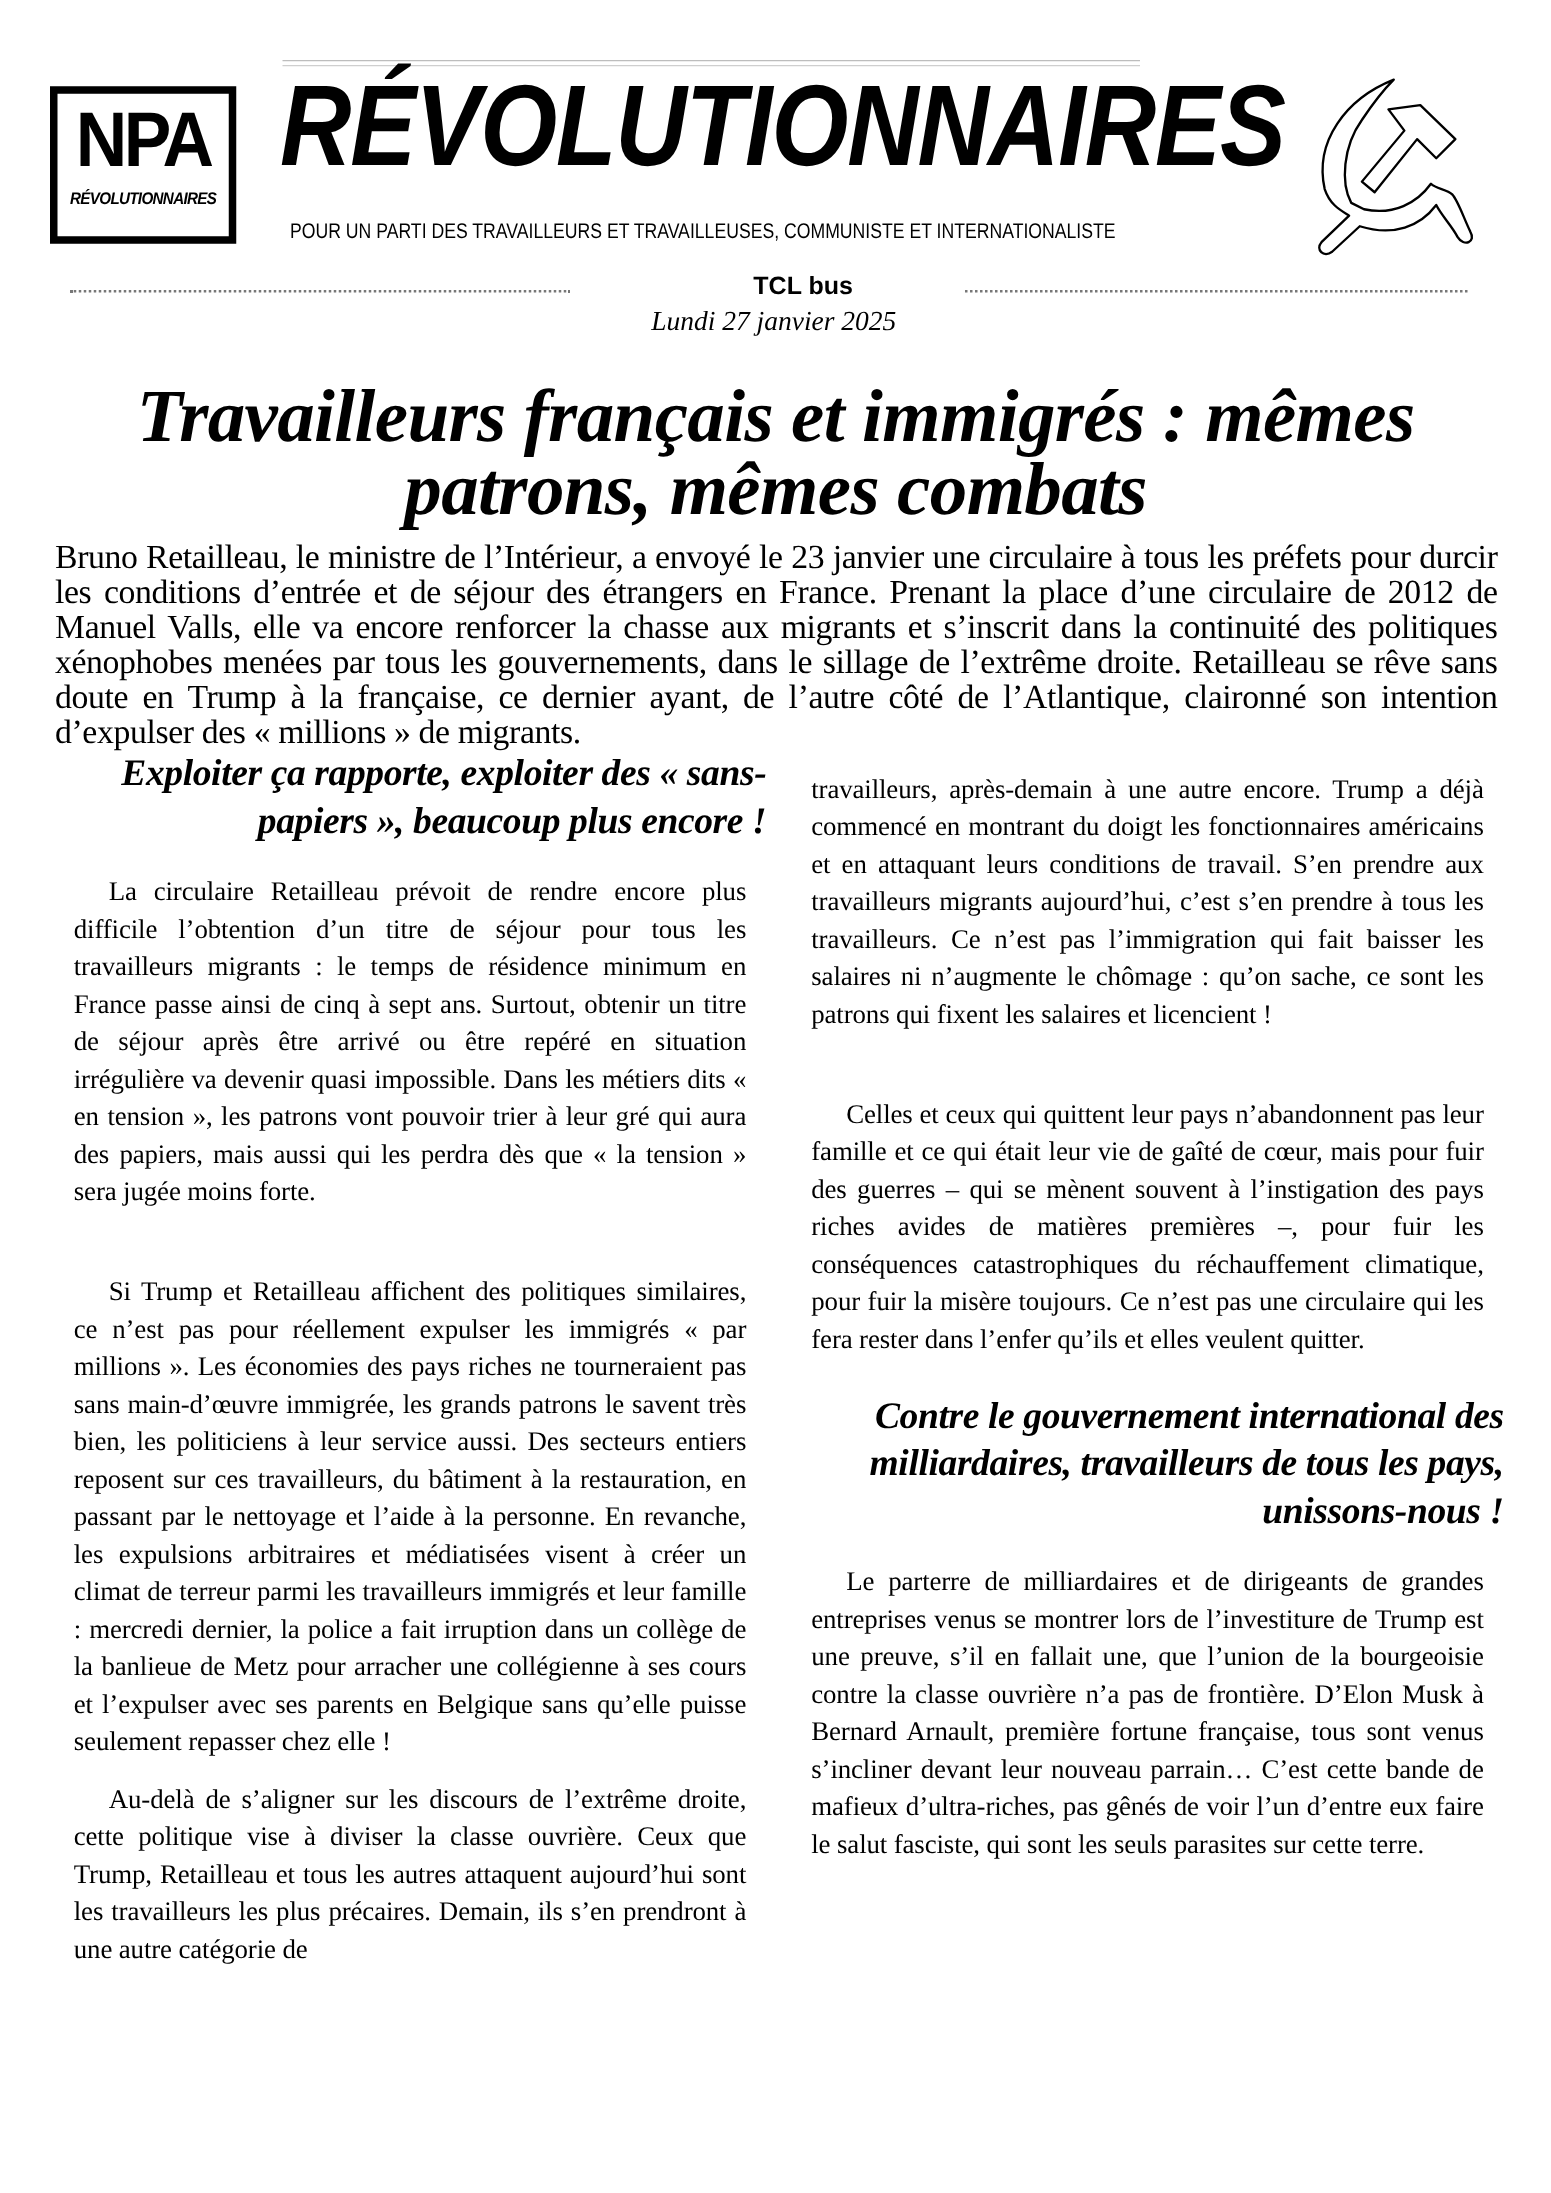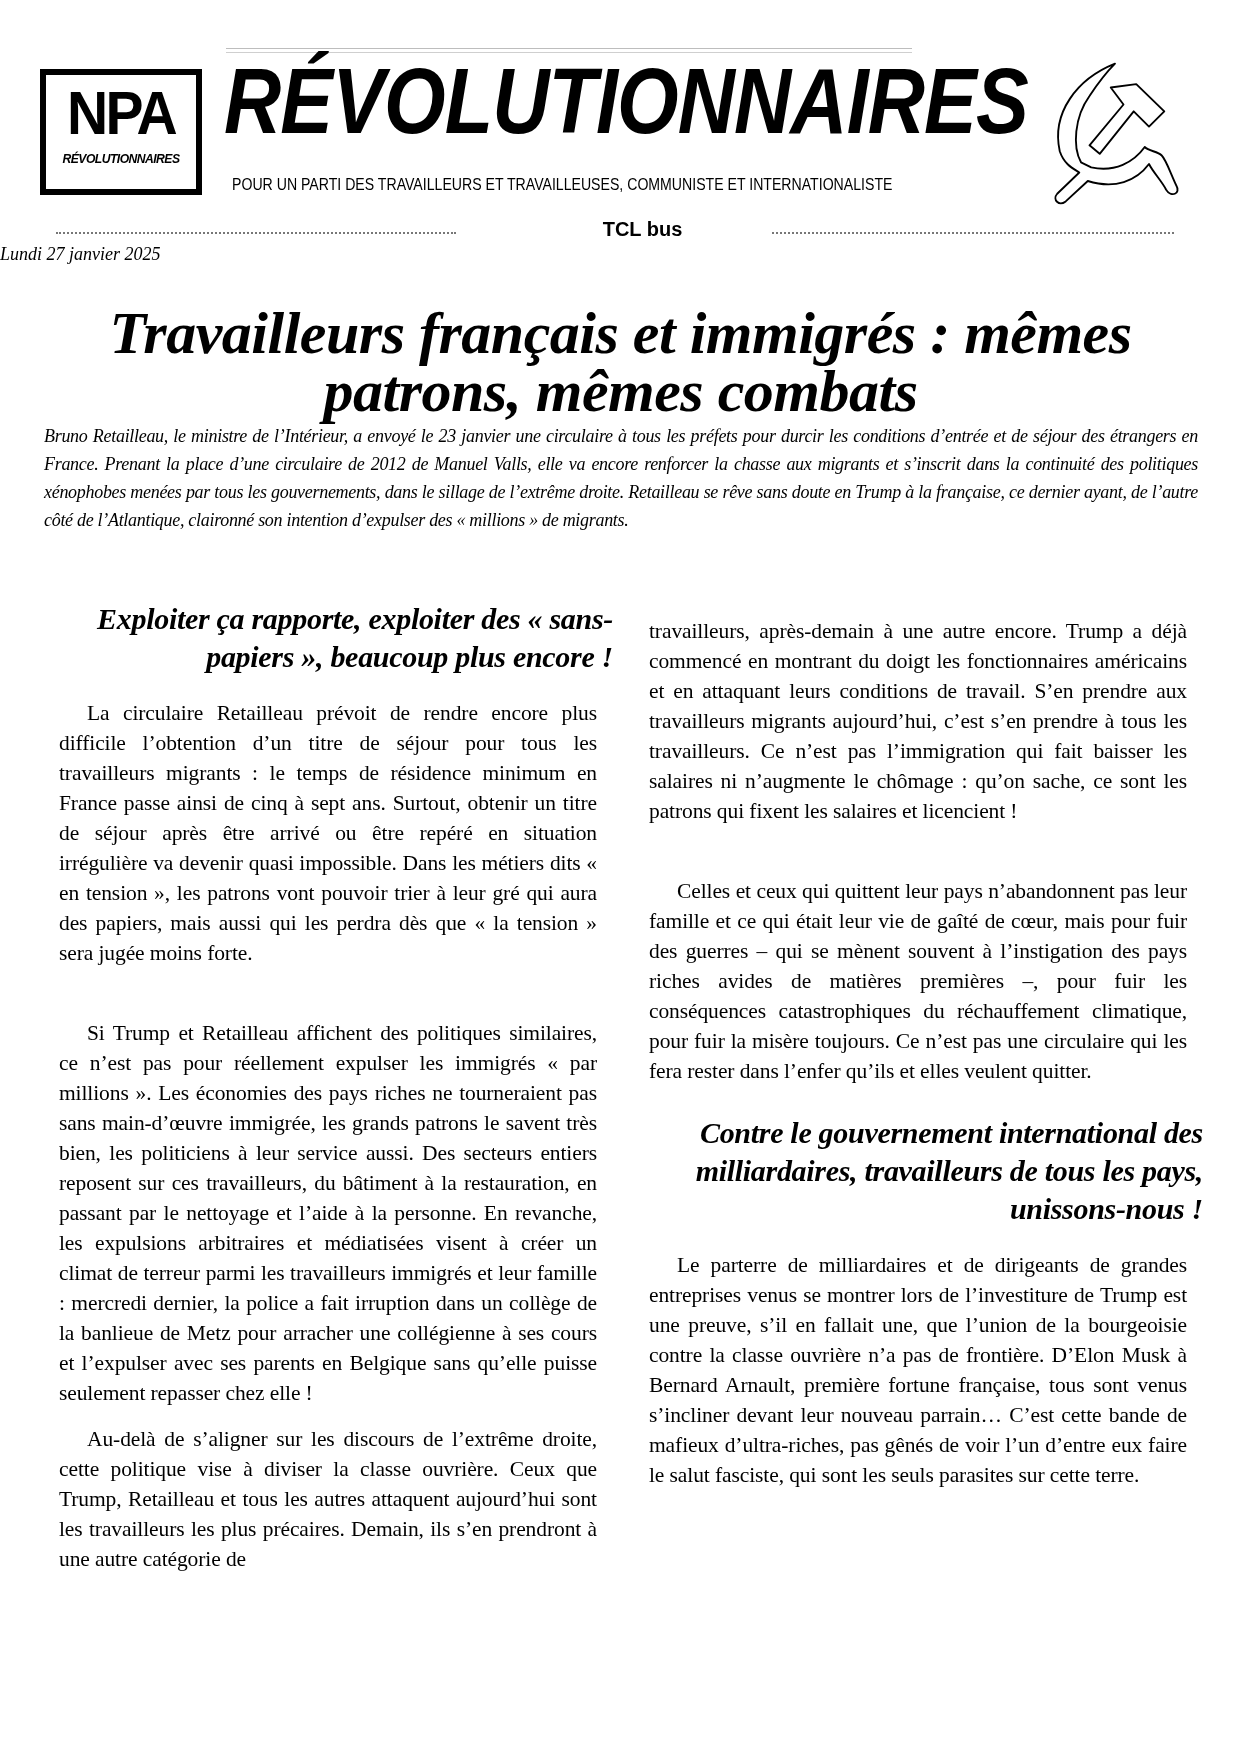--- a/index.html
+++ b/index.html
@@ -1,38 +1,38 @@
 <!DOCTYPE html>
 <html><head>
 <meta charset="utf-8">
 <style>
   html, body { margin: 0; padding: 0; background: #ffffff; }
   body { width: 1241px; height: 1754px; position: relative; overflow: hidden; color: #000; font-family: "Liberation Serif", serif; }
 
   
   .top-rule { position: absolute; left: 226px; top: 48px; width: 686px; height: 3px; border-top: 1px solid #bdbdbd; border-bottom: 1px solid #cfcfcf; }
-  .logo-box { position: absolute; left: 40px; top: 69px; width: 162px; height: 126px; border: 6px solid #000; box-sizing: border-box; text-align: center; }
+  .logo-box { position: absolute; left: 40px; top: 69px; width: 149px; height: 126px; border: 6px solid #000; box-sizing: border-box; text-align: center; }
   .logo-npa { display: block; margin-top: 6px; font-family: "Liberation Sans", sans-serif; font-weight: bold; font-size: 62px; line-height: 64px; letter-spacing: -3px; transform: scaleX(0.92); }
   .logo-sub { display: block; margin-top: 6px; font-family: "Liberation Sans", sans-serif; font-weight: bold; font-style: italic; font-size: 13.5px; letter-spacing: -0.6px; transform: scaleX(0.9); }
 
   .masthead-title { position: absolute; left: 224px; top: 46px; width: 760px; font-family: "Liberation Sans", sans-serif; font-weight: bold; font-style: italic; font-size: 92px; line-height: 110px; letter-spacing: -1px; transform-origin: left top; transform: scale(0.86, 1.0); white-space: nowrap; }
   .masthead-sub { position: absolute; left: 232px; top: 175px; font-family: "Liberation Sans", sans-serif; font-size: 17px; white-space: nowrap; transform-origin: left top; transform: scaleX(0.83); letter-spacing: 0px; }
 
   .hammer-sickle { position: absolute; left: 1030px; top: 50px; width: 170px; height: 160px; }
 
   
   .dot-line { position: absolute; top: 232px; height: 0; border-top: 2px dotted #777; }
   .dot-left { left: 56px; width: 400px; }
   .dot-right { left: 772px; width: 402px; }
   .edition { position: absolute; left: 0; width: 1241px; top: 218px; text-align: center; font-family: "Liberation Sans", sans-serif; font-weight: bold; font-size: 20px; padding-left: 22px; }
-  .date { position: absolute; left: 0; width: 1238px; top: 244px; text-align: left; font-style: italic; font-size: 18px; }
+  .date { position: absolute; left: 0; width: 1238px; top: 244px; text-align: center; font-style: italic; font-size: 22px; }
 
   .headline { position: absolute; left: 40px; width: 1161px; top: 264px; text-align: center; font-weight: bold; font-style: italic; font-size: 60px; line-height: 58px; letter-spacing: -0.5px; }
 
-  .chapeau { position: absolute; left: 44px; width: 1154px; top: 404px; font-style: italic; font-size: 18px; line-height: 28px; text-align: justify; text-align-last: left; letter-spacing: -0.3px; }
+  .chapeau { position: absolute; left: 44px; width: 1154px; top: 404px; font-size: 27px; line-height: 28px; text-align: justify; text-align-last: left; letter-spacing: -0.3px; }
 
   
   .col { position: absolute; top: 600px; width: 570px; }
   .col-left { left: 43px; }
   .col-right { left: 633px; }
 
   h2.sec { margin: 0; font-weight: bold; font-style: italic; font-size: 30px; line-height: 38px; text-align: right; letter-spacing: -0.3px; }
   p.body { margin: 16px; font-size: 21.5px; line-height: 30px; text-align: justify; text-indent: 28px; letter-spacing: -0.1px; }
   p.body.cont { text-indent: 0; }
   .gap-s { height: 6px; }

